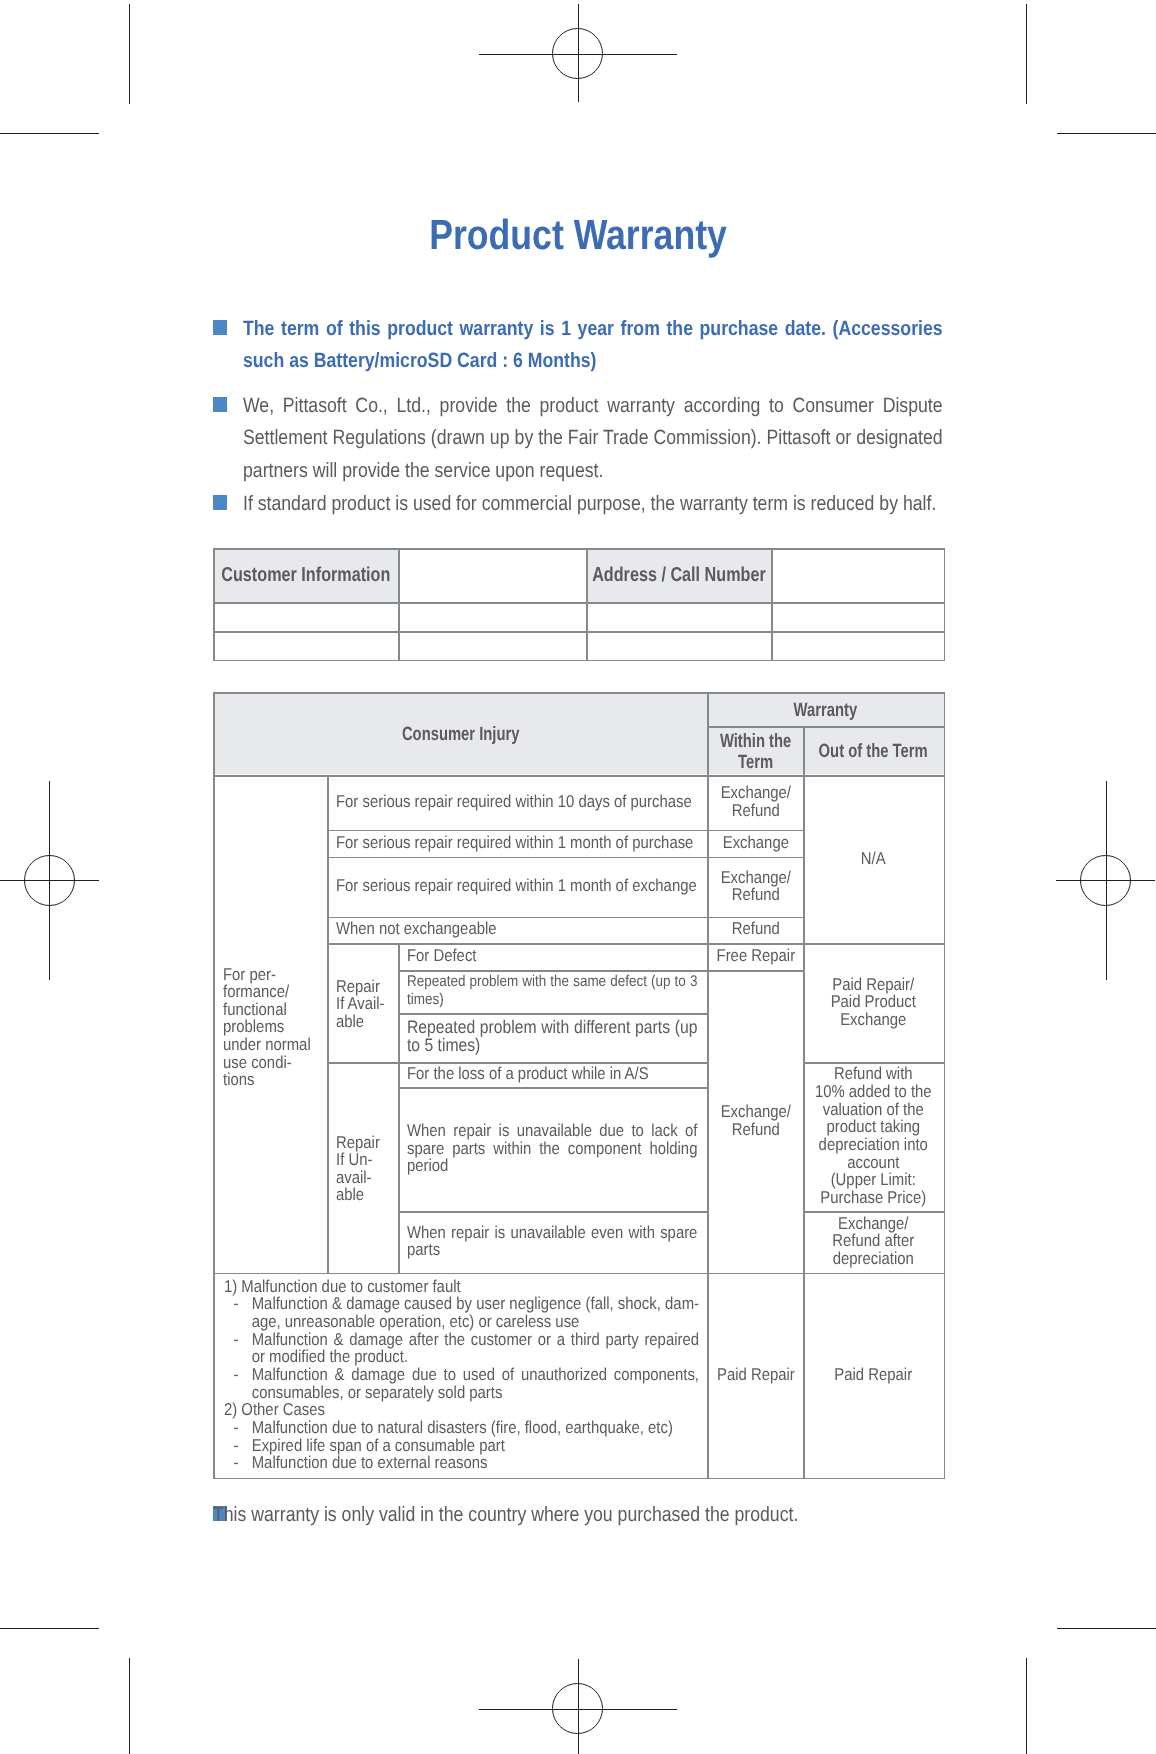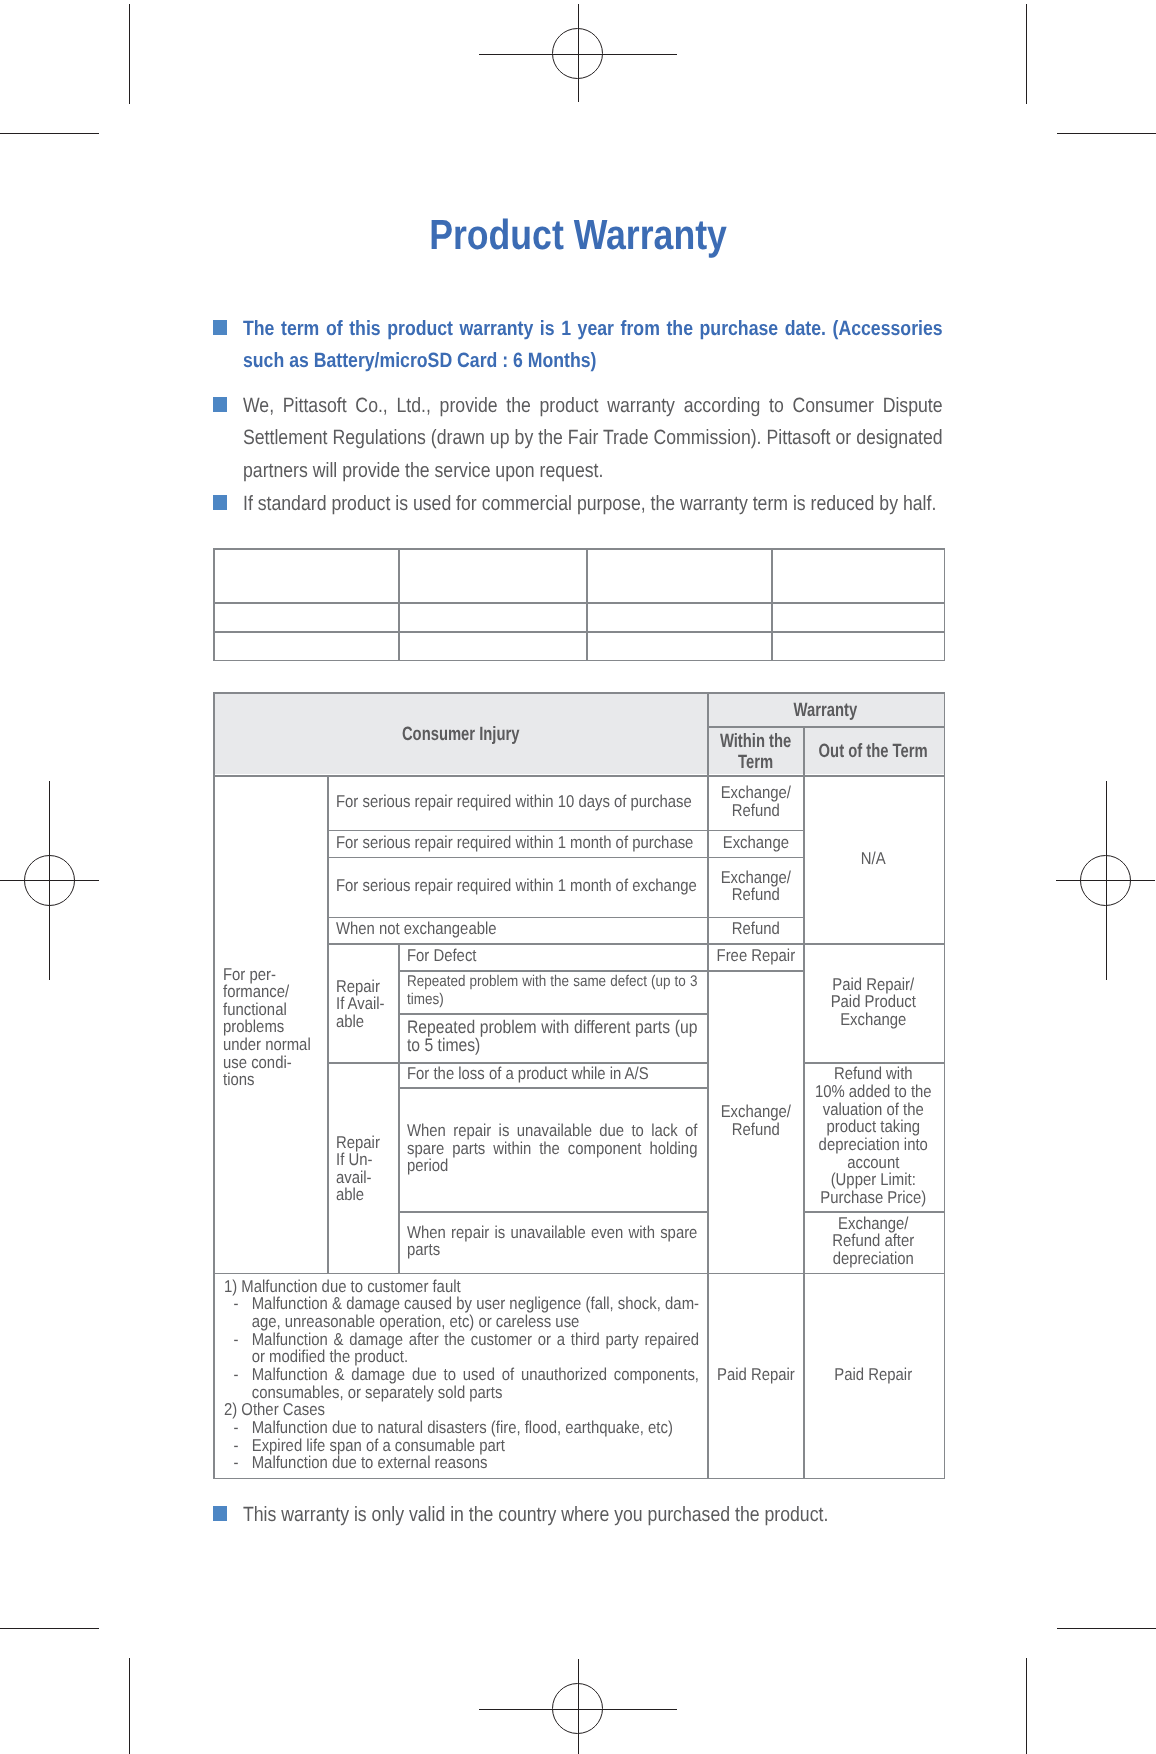--- a/index.html
+++ b/index.html
@@ -53,21 +53,21 @@
   td.sub{vertical-align:middle;padding-left:8px;}
   td.sub > .z{text-align:left;transform-origin:left center;width:115.47%;margin-left:0;line-height:17.4px;position:relative;top:2px;}
   td.sm > .z{font-size:15.55px;}
   td.lg > .z{font-size:18.15px;}
   td.excl{vertical-align:top;padding:5px 0 5px 10px;text-align:left;}
   td.excl > .z{transform-origin:left top;width:548.5px;margin-left:0;text-align:left;white-space:normal;}
   .ex-t{font-size:17.2px;line-height:17.65px;}
   .ex-i{position:relative;padding-left:32px;font-size:17.2px;line-height:17.65px;text-align:justify;text-align-last:left;hyphens:manual;}
   .ex-i .dash{position:absolute;left:11px;top:0;}
 
-  .footnote{position:absolute;left:0.2px;top:1495px;width:700px;padding-left:30px;box-sizing:border-box;}
+  .footnote{position:absolute;left:0.2px;top:1495px;width:700px;box-sizing:border-box;}
 </style>
 </head>
 <body>
 
 <div class="page">
 
   <div class="mark" style="left:129px;top:0;width:1px;height:100px;"></div>
   <div class="mark" style="left:0;top:129px;width:99px;height:1px;"></div>
   <div class="mark" style="left:1026px;top:0;width:1px;height:100px;"></div>
   <div class="mark" style="left:1057px;top:129px;width:99px;height:1px;"></div>
@@ -122,20 +122,34 @@
     </div>
 
     <table class="t1">
       <colgroup>
           <col style="width:185.2px">
           <col style="width:187.2px">
           <col style="width:185.4px">
           <col style="width:172.7px">
         </colgroup>
       <tbody>
+        <tr>
+          <td class="hd">
+              <div class="z">Customer Information</div>
+            </td>
+          <td class="fill">
+              <div class="z"></div>
+            </td>
+          <td class="hd">
+              <div class="z">Address / Call Number</div>
+            </td>
+          <td class="fill">
+              <div class="z"></div>
+            </td>
+        </tr>
       </tbody>
     </table>
 
     <table class="t2">
       <colgroup>
           <col style="width:114px">
           <col style="width:71px">
           <col style="width:309px">
           <col style="width:96px">
           <col style="width:140px">

